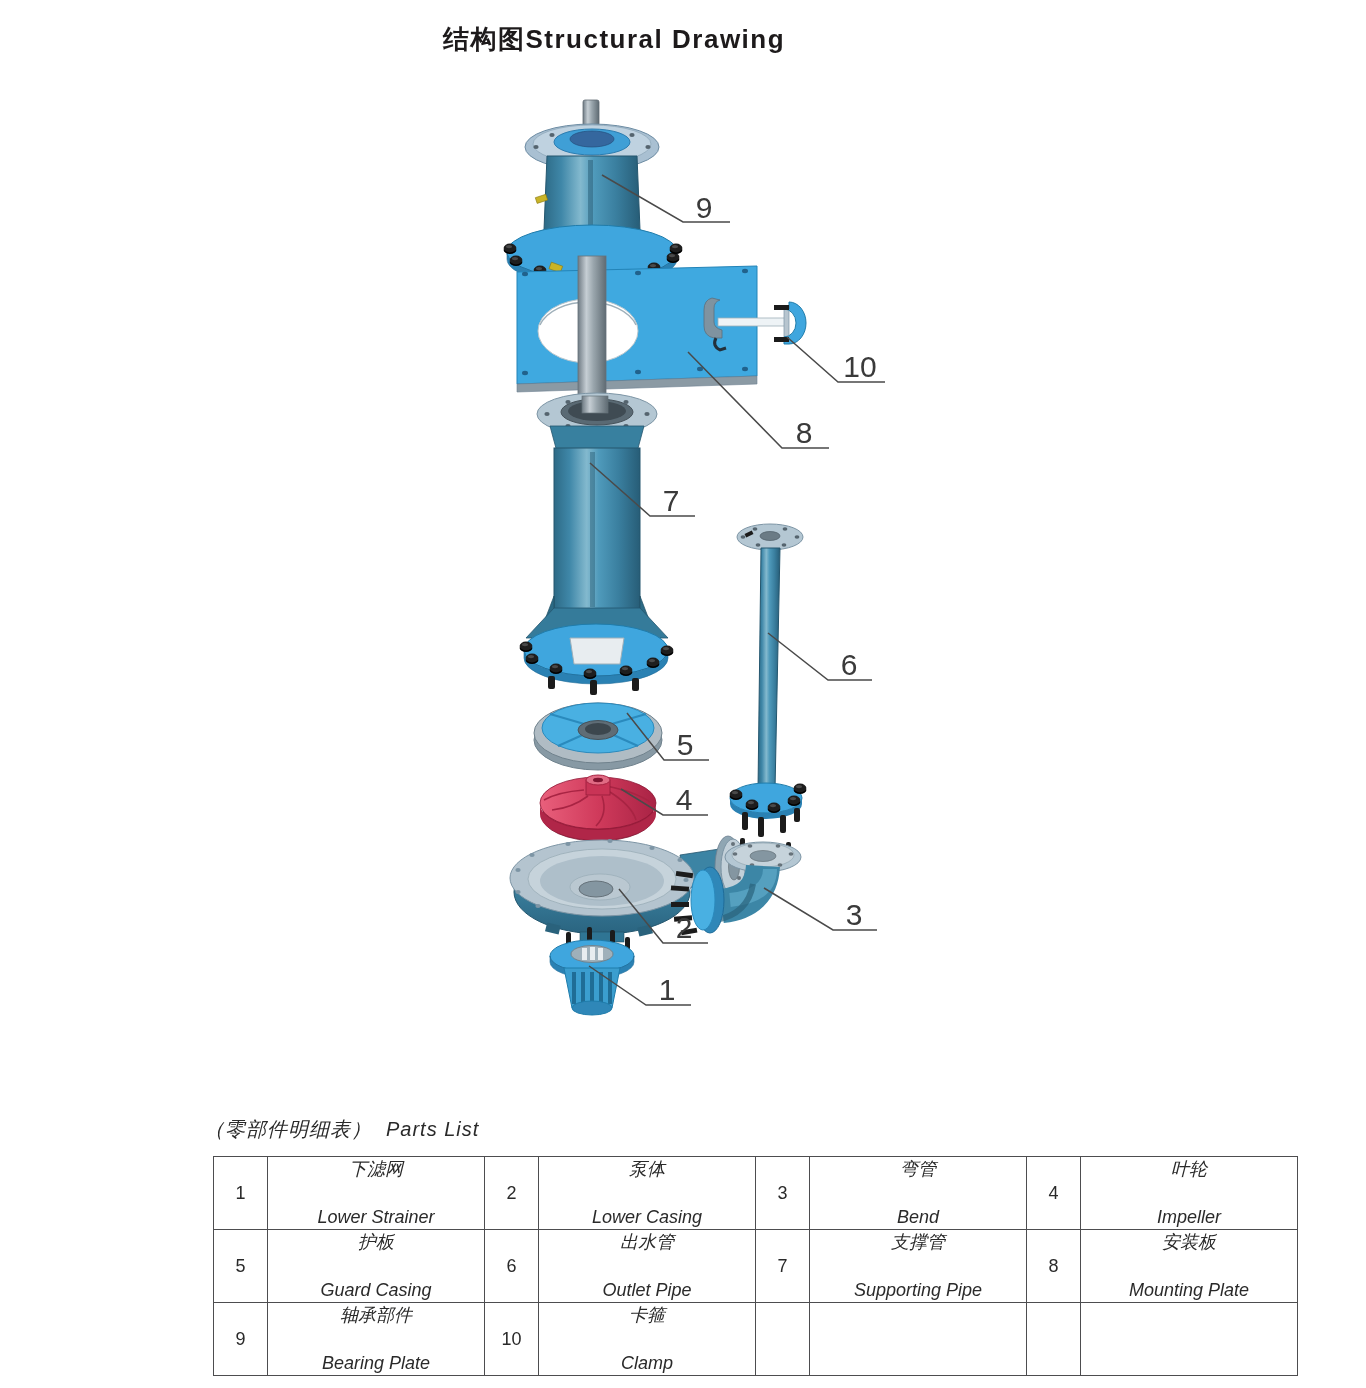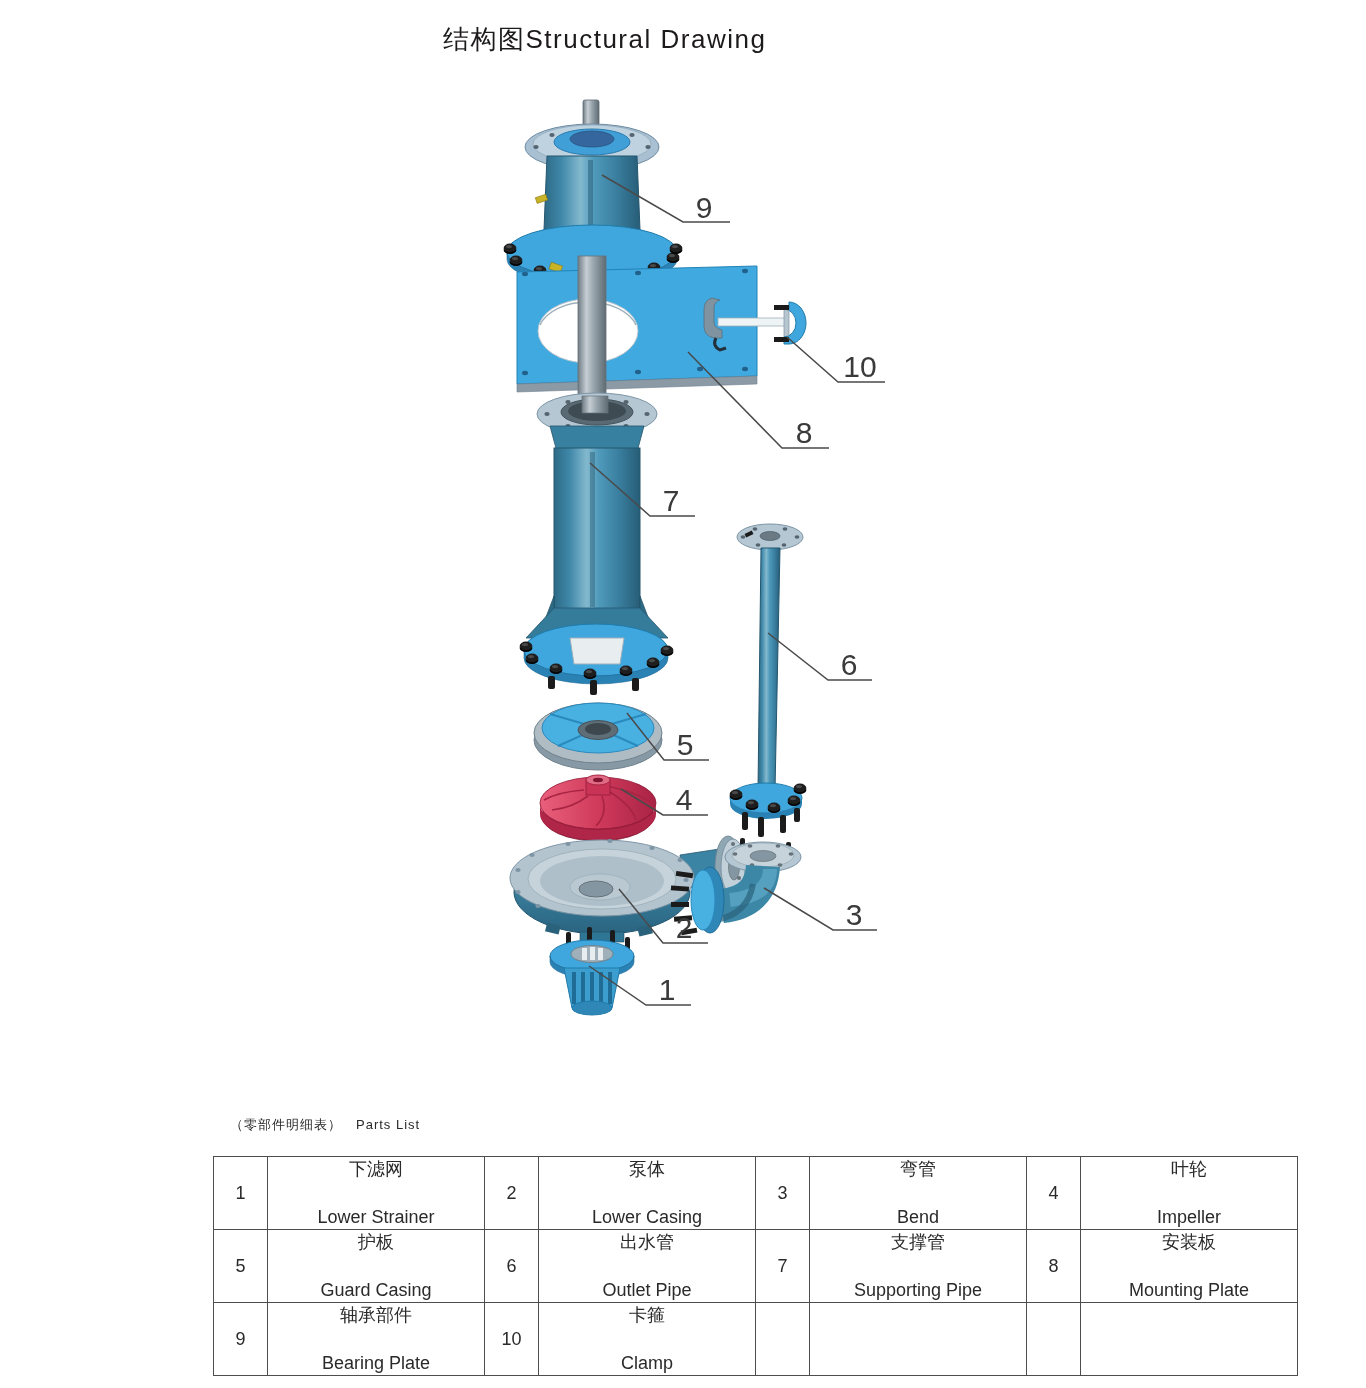--- a/index.html
+++ b/index.html
@@ -2,40 +2,40 @@
 <html><head>
 <meta charset="utf-8">
 <style>
   html,body{margin:0;padding:0;background:#ffffff;}
   body{
     width:1366px;height:1388px;position:relative;overflow:hidden;
     font-family:"Liberation Sans","DejaVu Sans",sans-serif;color:#231f20;
   }
   .page-title{
     position:absolute;left:443px;top:22px;
-    font-size:26px;font-weight:normal;letter-spacing:1.5px;color:#1d1a1b;
+    font-size:26px;font-weight:bold;letter-spacing:1.5px;color:#1d1a1b;
     white-space:nowrap;
   }
   .drawing-wrap{position:absolute;left:440px;top:80px;width:500px;height:960px;}
   .parts-caption{
-    position:absolute;left:230px;top:1116px;font-size:13px;color:#2a2a2a;
-    letter-spacing:1px;white-space:nowrap;
+    position:absolute;left:204px;top:1116px;font-size:20px;color:#2a2a2a;
+    letter-spacing:1px;white-space:nowrap;font-style:italic;
   }
   .parts-caption .en{margin-left:14px;}
   table.parts{
     position:absolute;left:213px;top:1156px;width:1005px;height:216px;
     border-collapse:collapse;table-layout:fixed;
   }
   table.parts td{
     border:1px solid #4d4d4f;text-align:center;vertical-align:middle;
     font-size:18px;line-height:24px;color:#2a2a2a;padding:0 4px;
     height:72px;
   }
   td.num{width:45px;}
-  td.name{width:208px;}
+  td.name{width:208px;font-style:italic;}
   .cn{display:block;}
   .en2{display:block;margin-top:24px;}
   svg text.callout{
     font-family:"Liberation Sans","DejaVu Sans",sans-serif;
     font-size:30px;fill:#3a3a3a;
   }
 </style>
 </head>
 <body>
 

